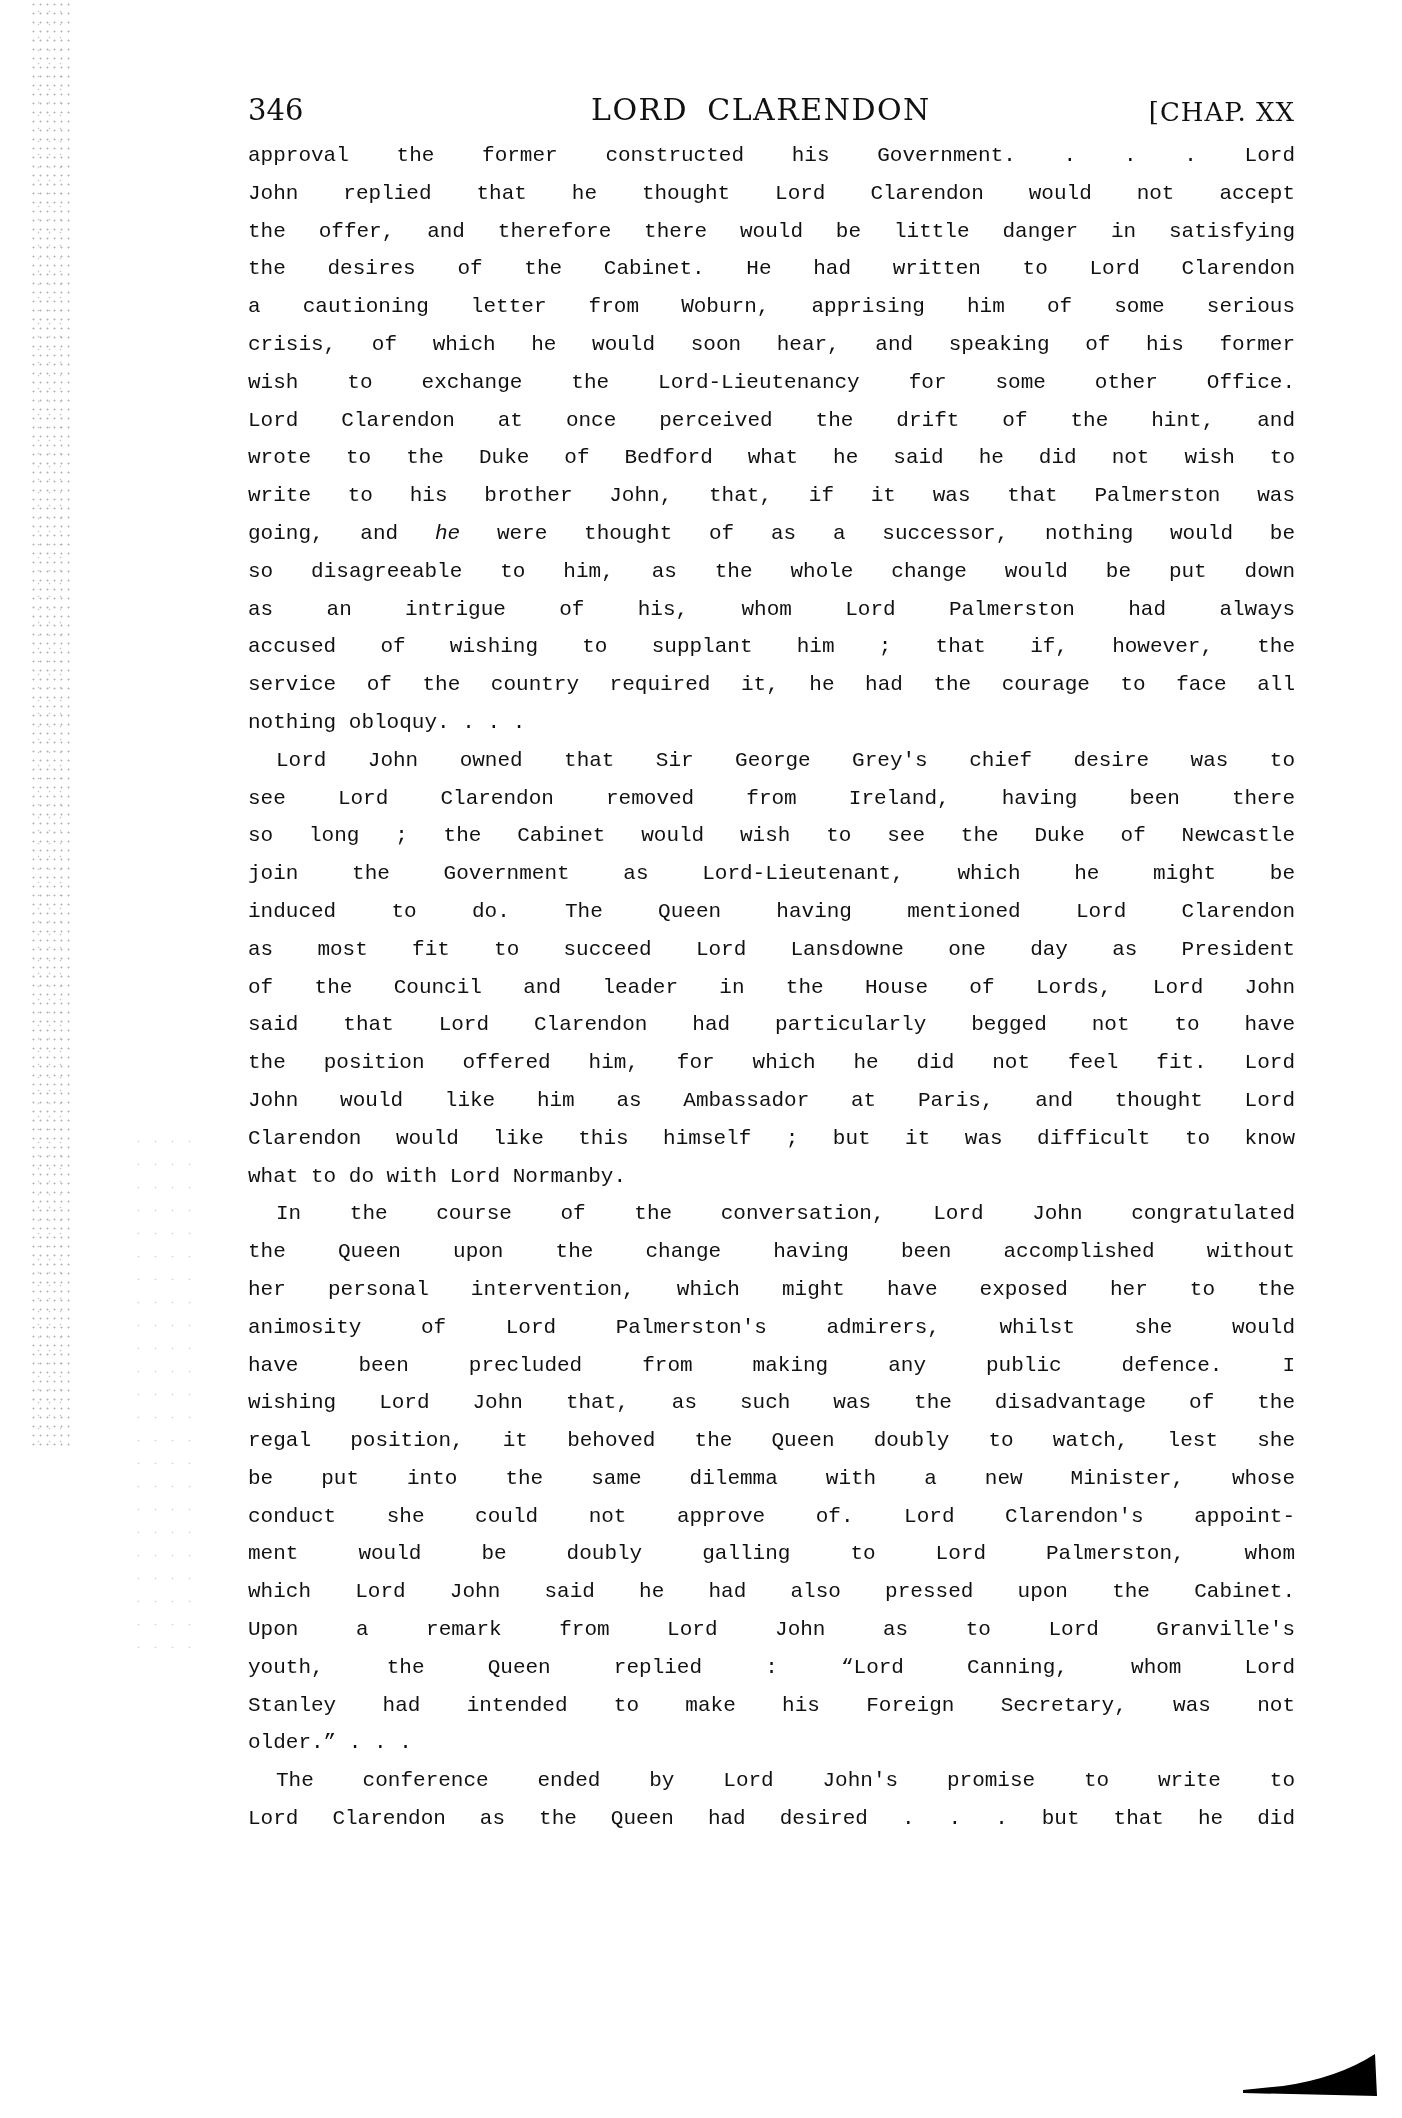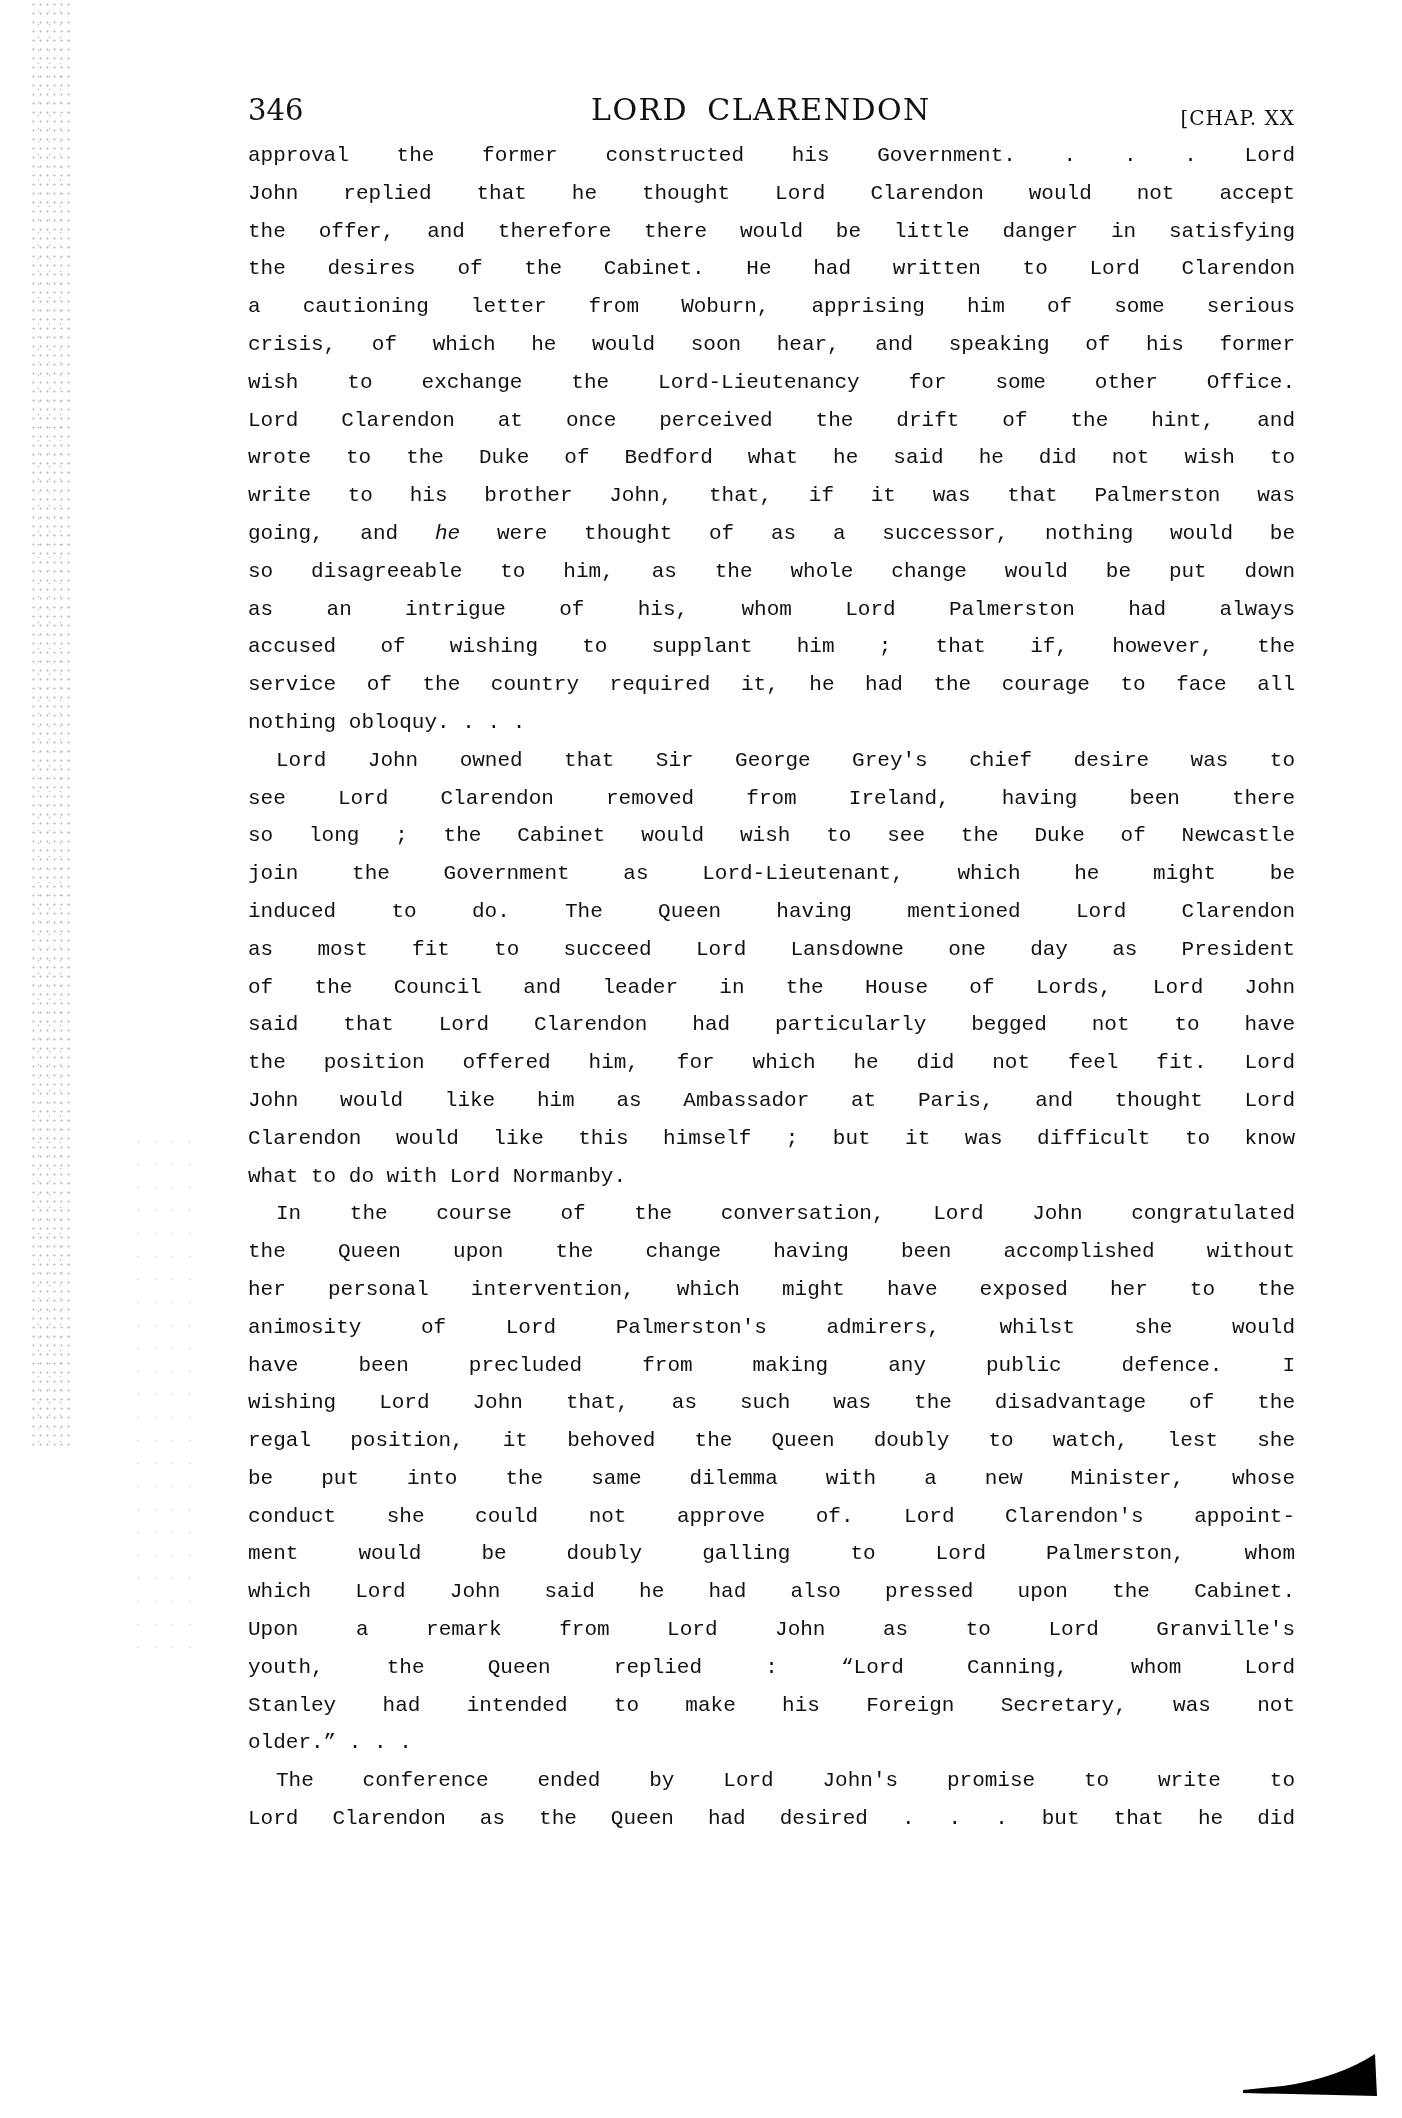--- a/index.html
+++ b/index.html
@@ -25,21 +25,21 @@
   }
   .running-head {
     position: absolute; left: 248px; top: 76px; width: 1047px; height: 36px; margin-top: 16px;
   }
   .page-number { position: absolute; left: 0; top: 0; font-size: 29px; line-height: 36px; }
   .running-title {
     position: absolute; left: 343px; top: 0; font-size: 30px; line-height: 36px;
     letter-spacing: 1.5px; word-spacing: 8px;
   }
   .chapter-mark {
-    position: absolute; right: 0; top: 8px; font-size: 20px; line-height: 36px;
+    position: absolute; right: 0; top: 2px; font-size: 26px; line-height: 36px;
     font-variant: small-caps; letter-spacing: 1px;
   }
   .text-block {
     position: absolute; left: 248px; top: 137px; width: 1047px;
     font-size: 21px; line-height: 37.8px; font-family: Liberation Mono, monospace;
   }
   .line {
     display: block; height: 37.8px; white-space: nowrap;
     text-align: justify; text-align-last: justify;
   }

